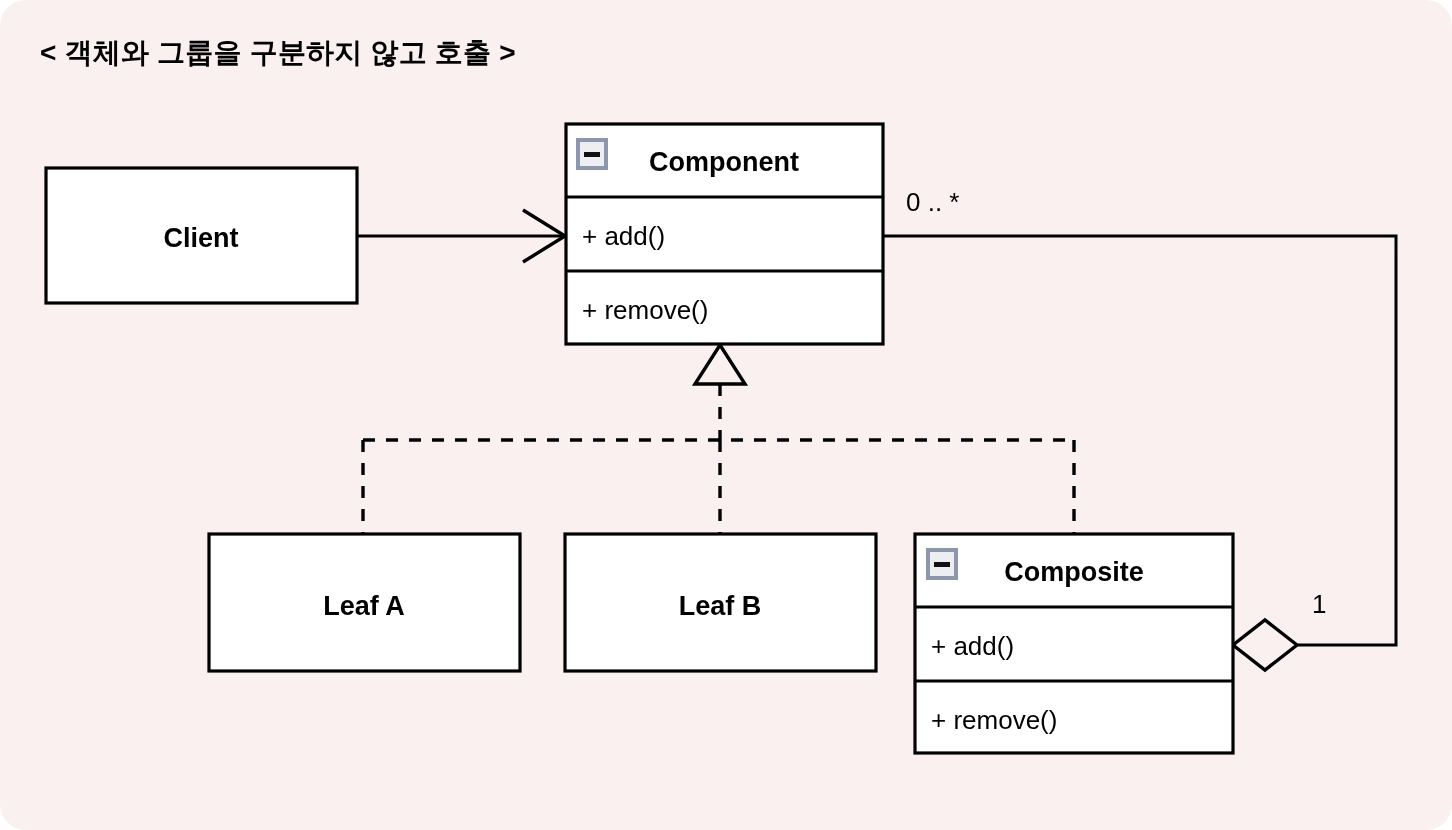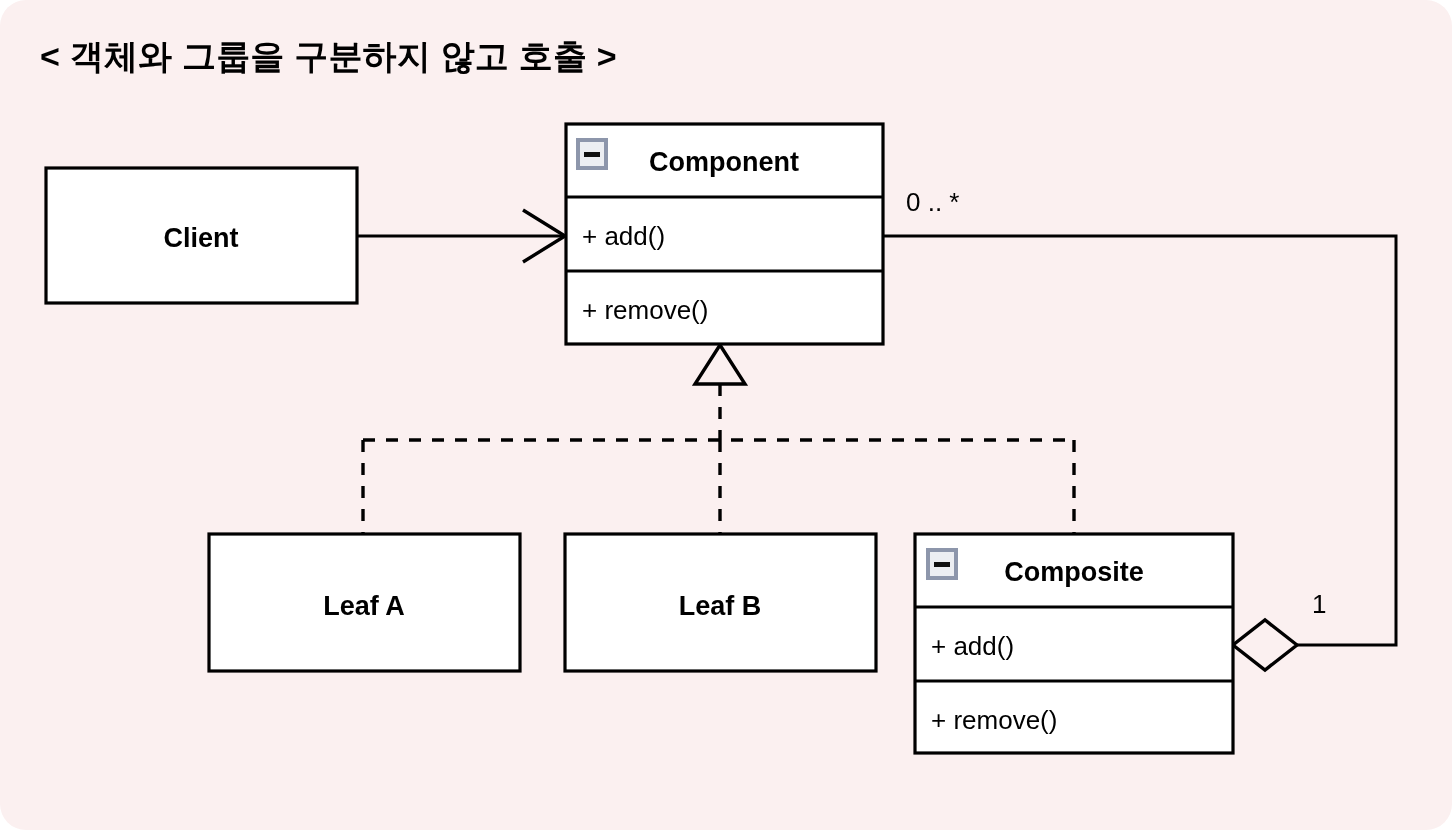--- a/index.html
+++ b/index.html
@@ -19,21 +19,21 @@
     height: 830px;
     background: #fbf0f0;
     border-radius: 26px;
     box-sizing: border-box;
     overflow: hidden;
   }
   #diagram-title {
     position: absolute;
     left: 40px;
     top: 34px;
-    font-size: 34px;
+    font-size: 28px;
     font-weight: bold;
     color: #000000;
     letter-spacing: 0.2px;
     white-space: nowrap;
   }
   #diagram-svg {
     position: absolute;
     left: 0;
     top: 0;
   }

